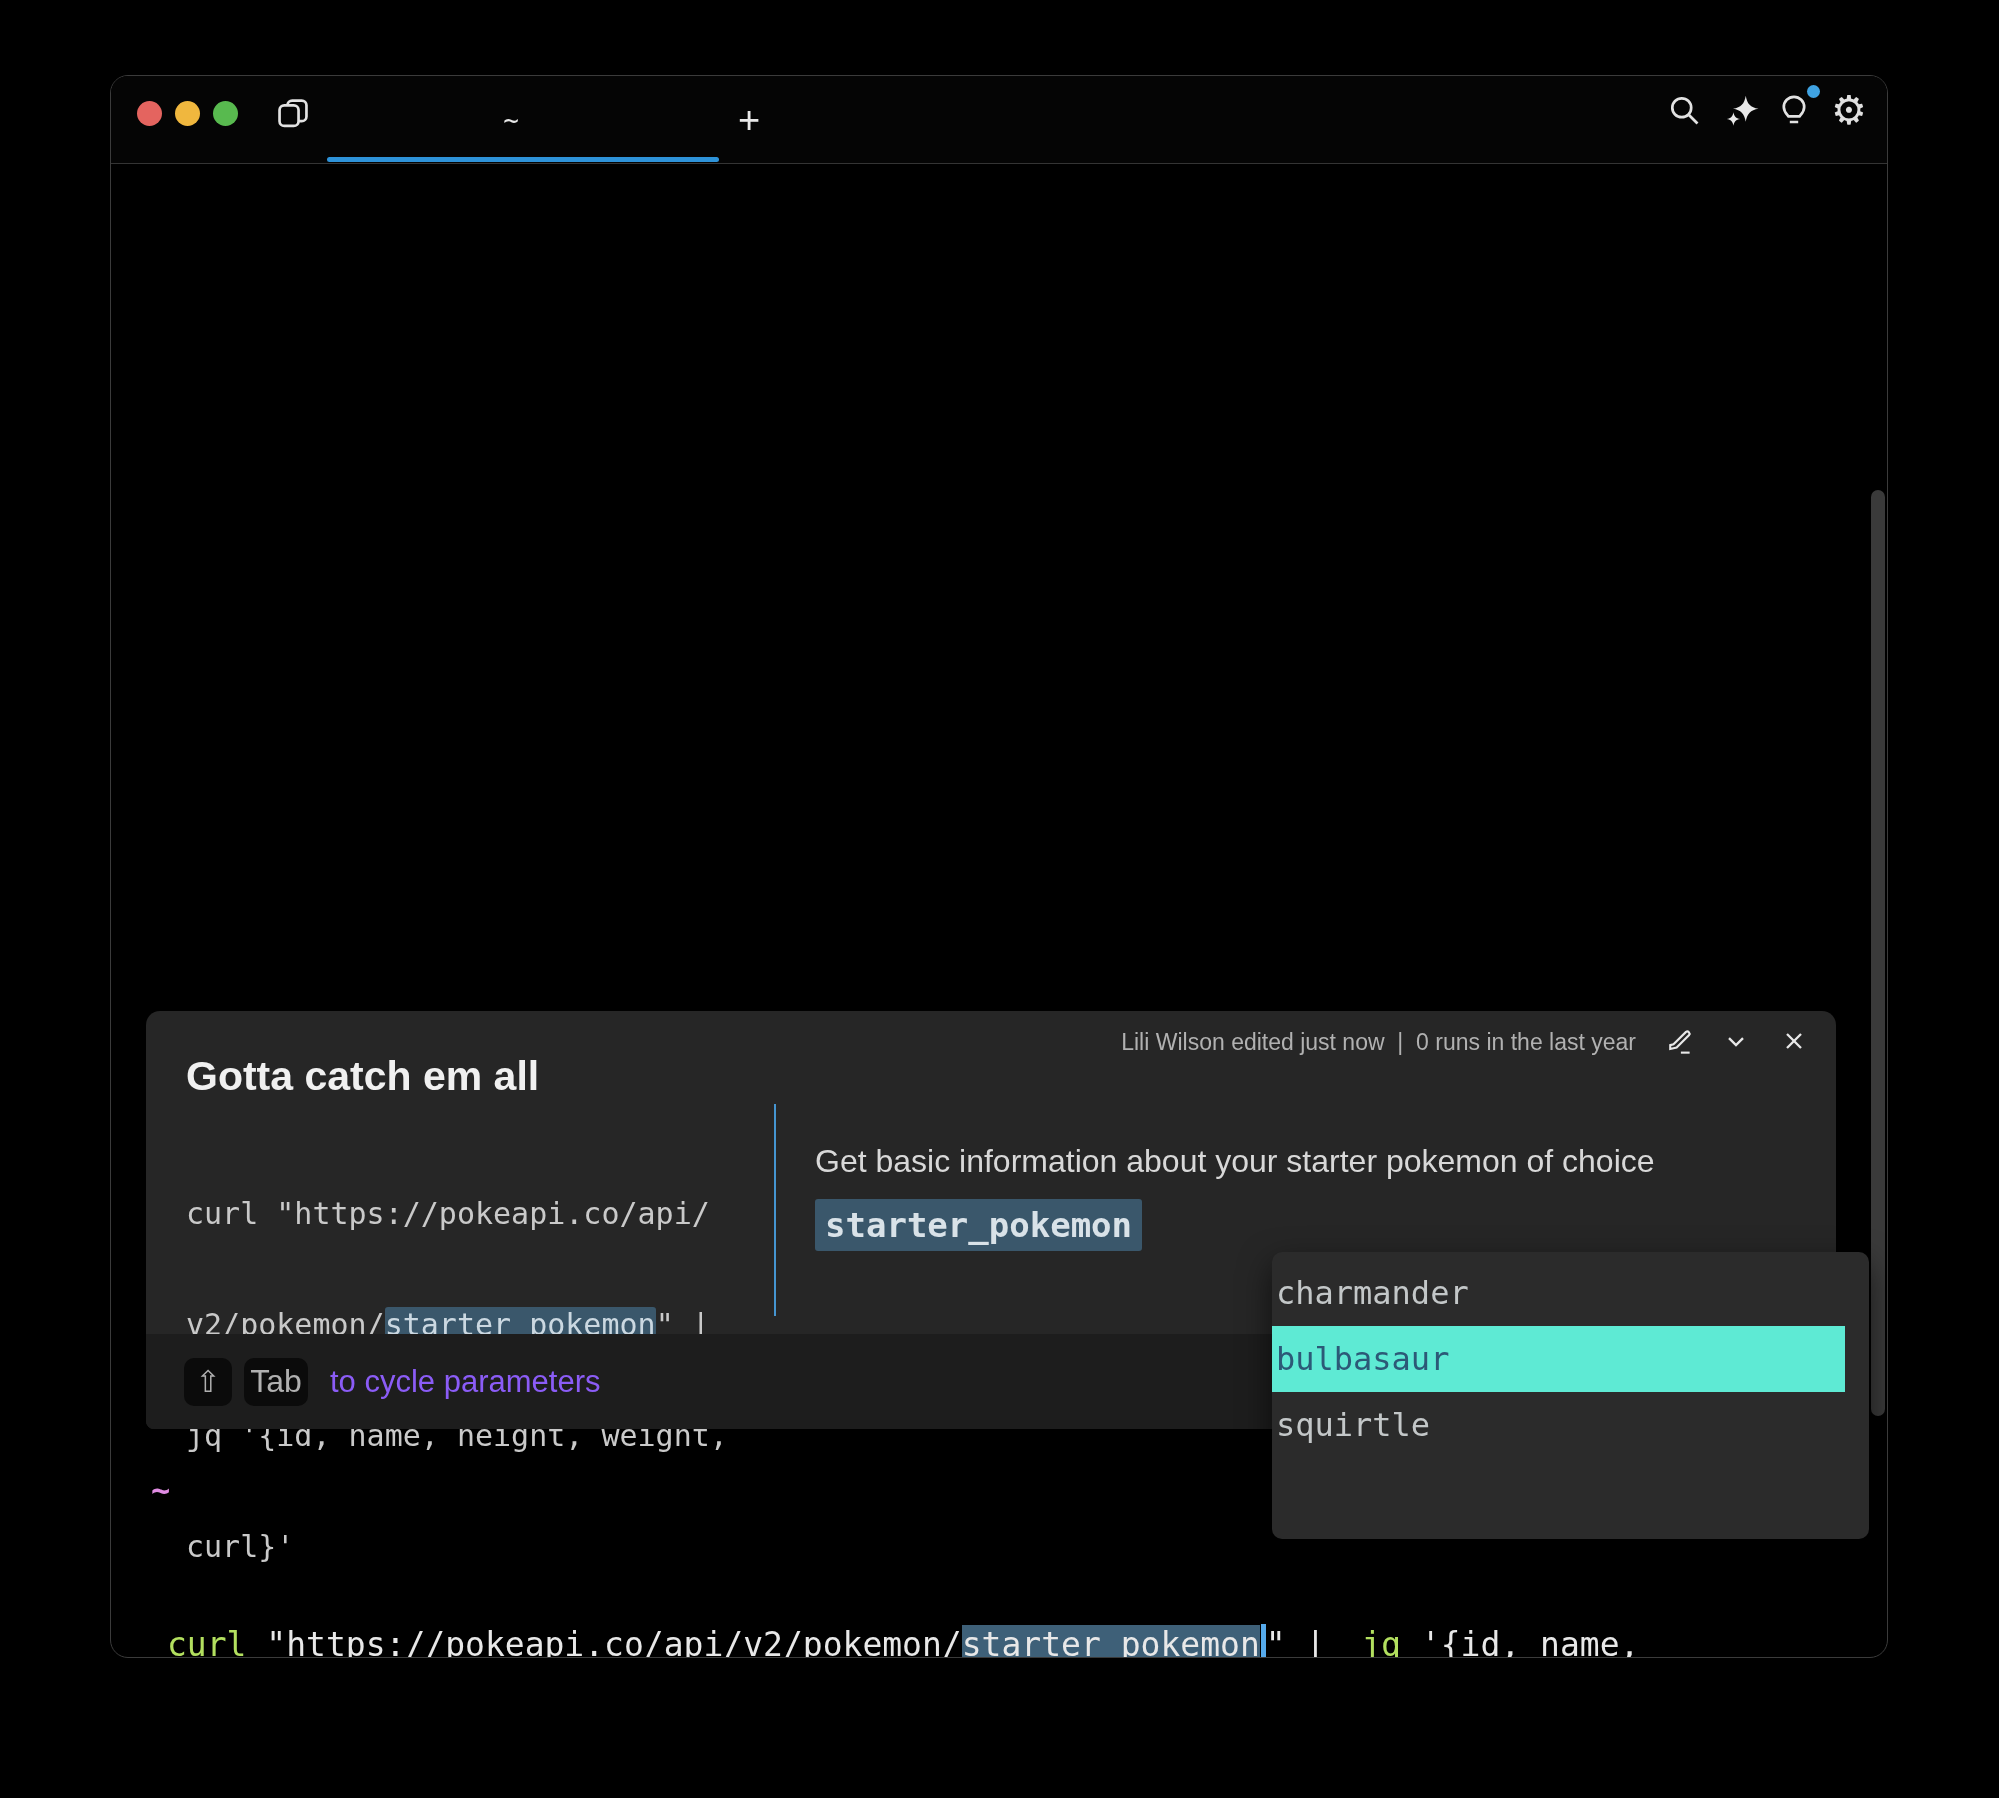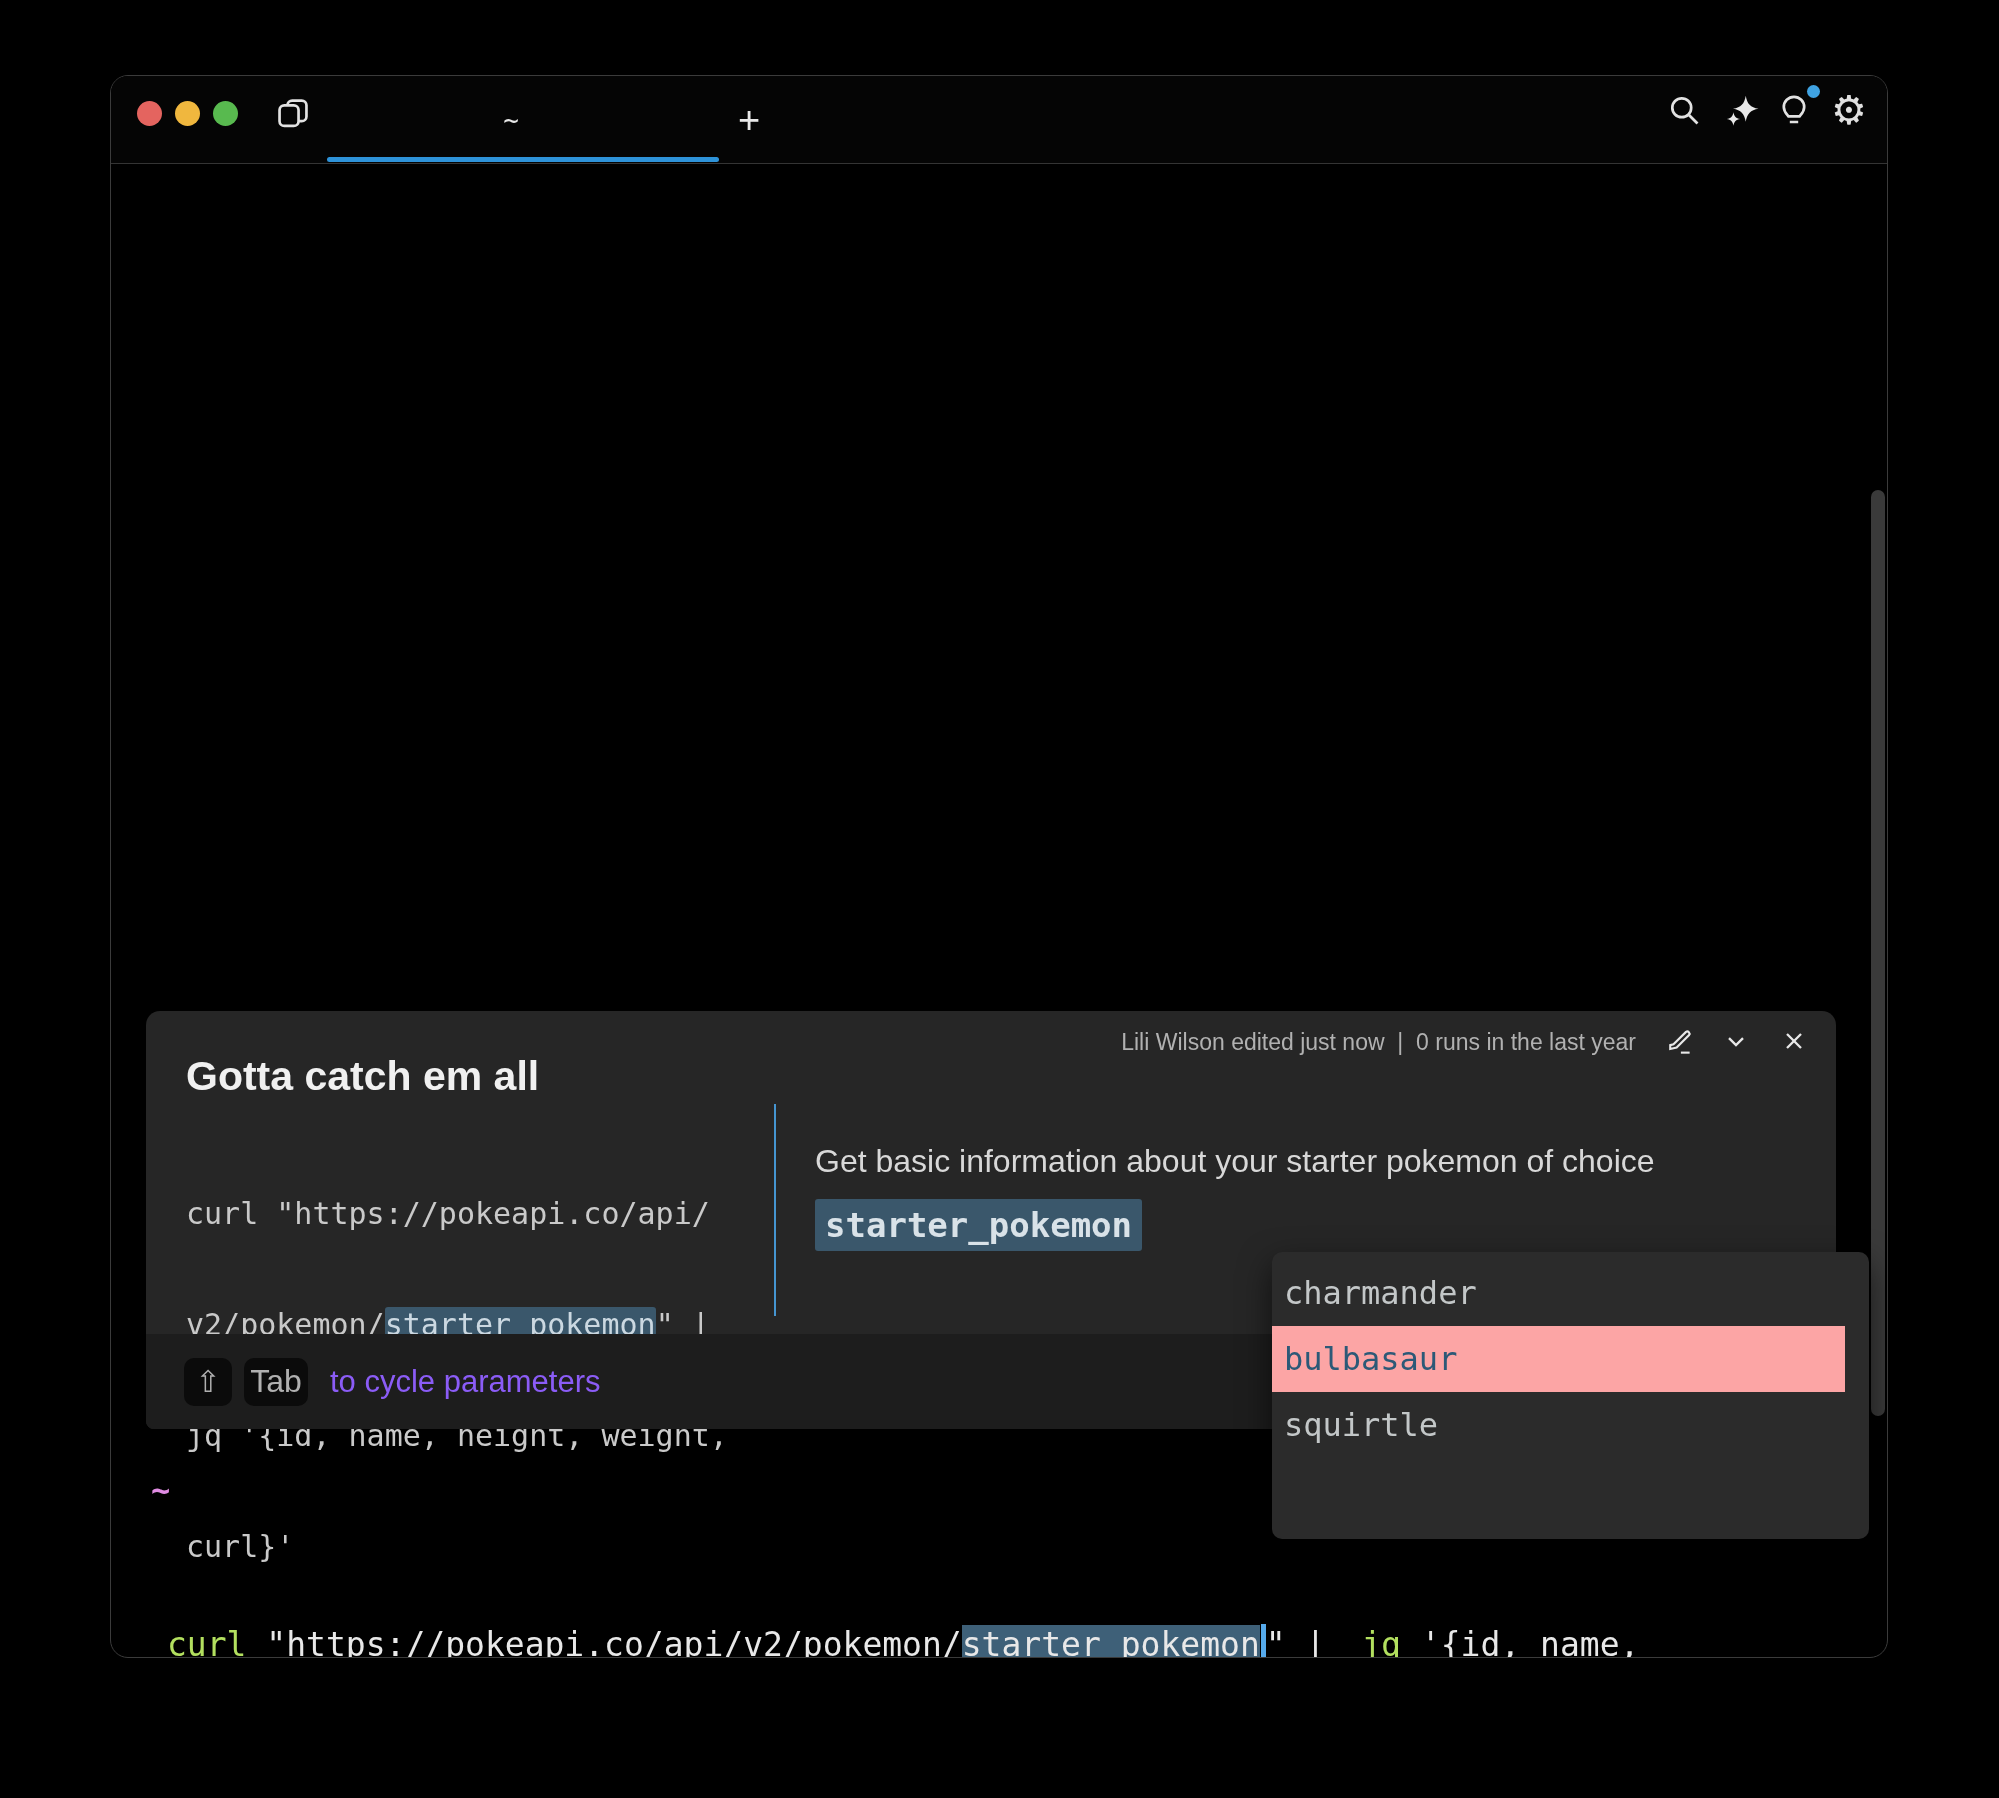--- a/index.html
+++ b/index.html
@@ -62,23 +62,23 @@
   .key { background:#0b0b0b; border-radius:10px; height:48px; display:flex;
          align-items:center; justify-content:center; color:#b0b0b0; }
   .key.shift { width:48px; font-size:30px; margin-right:12px; }
   .key.tab { width:64px; font-size:32px; margin-right:22px; }
   .hint-text { color:#8b5cf6; font-size:31px; }
 
   
   .dropdown { position:absolute; left:1161px; top:1176px; width:597px; height:287px;
               background:#2b2b2b; border-radius:10px; padding:8px 0;
               box-shadow:0 12px 32px rgba(0,0,0,.6); z-index:5; }
-  .opt { height:66px; display:flex; align-items:center; padding-left:12px;
+  .opt { height:66px; display:flex; align-items:center; padding-left:4px;
          font-family:"DejaVu Sans Mono",monospace; font-size:32px; color:#c3c7c8; }
-  .opt.selected { background:#fca5a5; color:#2c5977; margin-right:24px; }
+  .opt.selected { background:#5eead4; color:#2c5977; margin-right:24px; }
 
   
   .prompt { position:absolute; left:40px; top:1395px; font-family:"DejaVu Sans Mono",monospace;
             font-size:32px; font-weight:bold; color:#e18ce3; }
   .cmdline { position:absolute; left:40px; top:1456px; font-family:"DejaVu Sans Mono",monospace;
              font-size:33px; line-height:45px; color:#e8e8e8; }
   .green { color:#b3e05f;margin-left:16px; }
   .sel { background:#3e6078; }
   .cursor { display:inline-block; width:5px; height:40px; background:#56aaeb;
             vertical-align:text-bottom; margin-left:1px; }

